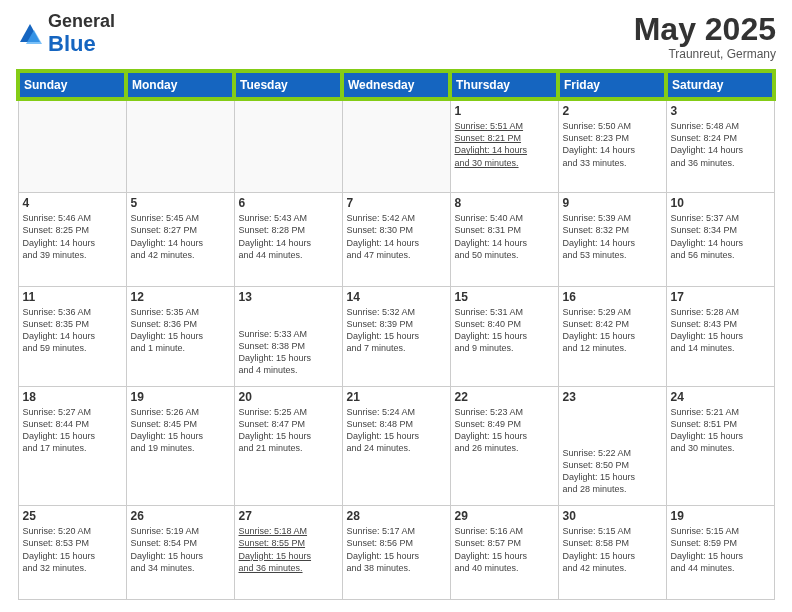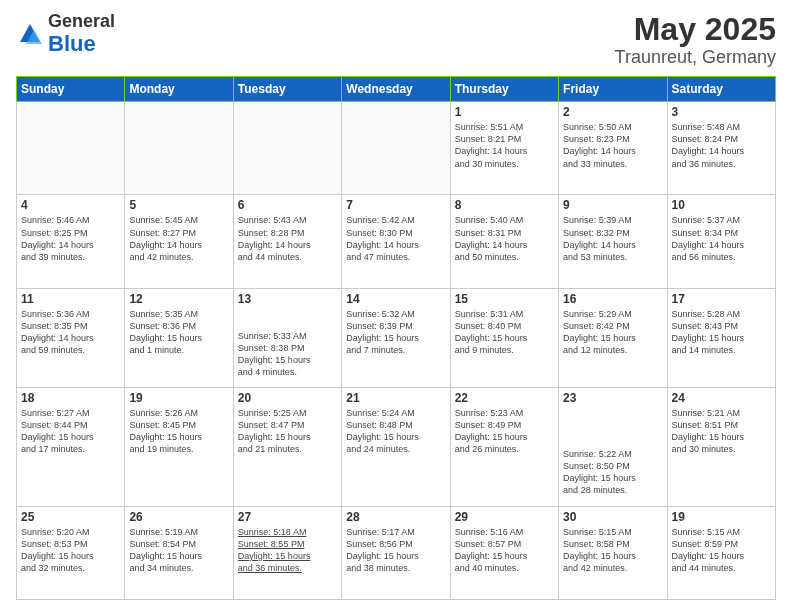--- a/index.html
+++ b/index.html
@@ -50,36 +50,36 @@
     .title-block {
       text-align: right;
     }
     .month-title {
       font-size: 32px;
       font-weight: bold;
       color: #333;
       line-height: 1.1;
     }
     .subtitle {
-      font-size: 18px;
+      font-size: 12px;
       color: #555;
     }
     .calendar {
       width: 100%;
       border-collapse: collapse;
       flex: 1;
     }
     .calendar th {
       background: #1565c0;
       color: #fff;
       font-size: 12px;
       font-weight: bold;
       padding: 5px 4px;
       text-align: left;
-      border: 1px solid #84cc16;
+      border: 4px solid #84cc16;
     }
     .calendar td {
       border: 1px solid #ccc;
       vertical-align: top;
       padding: 3px 4px;
       font-size: 9.5px;
       color: #333;
       background: #fff;
       width: calc(100% / 7);
     }
@@ -135,21 +135,21 @@
         </tr>
     </thead>
     <tbody id="calendar-body">
     <tr class="week-row">
           <td class="empty"></td>
           <td class="empty"></td>
           <td class="empty"></td>
           <td class="empty"></td>
           <td>
             <div class="day-num">1</div>
-            <div class="day-info" style="white-space: pre-line;">Sunrise: 5:51 AM
+            <div class="day-info" style="white-space: pre-line; text-decoration: underline;">Sunrise: 5:51 AM
 Sunset: 8:21 PM
 Daylight: 14 hours
 and 30 minutes.</div>
           </td>
           <td>
             <div class="day-num">2</div>
             <div class="day-info" style="white-space: pre-line;">Sunrise: 5:50 AM
 Sunset: 8:23 PM
 Daylight: 14 hours
 and 33 minutes.</div>

